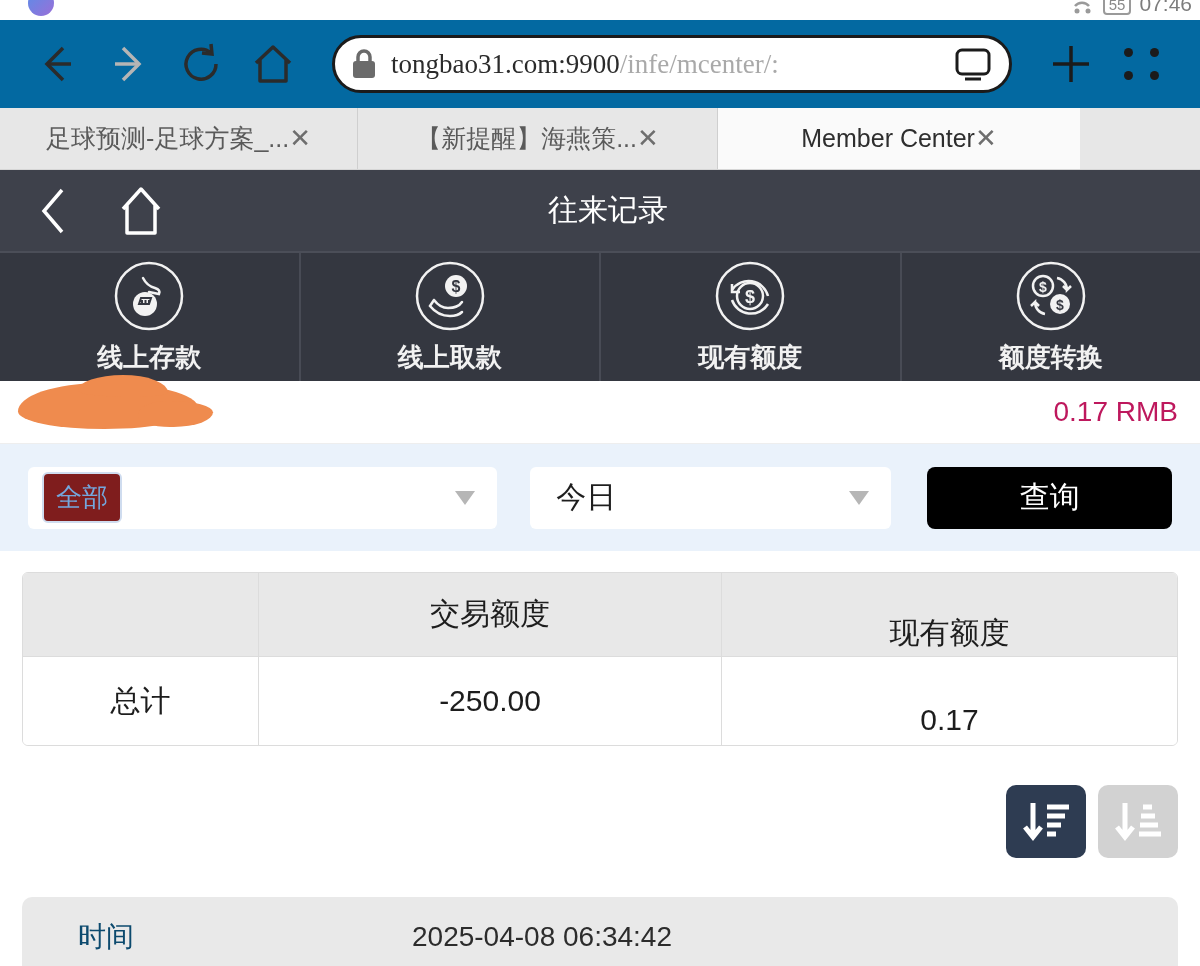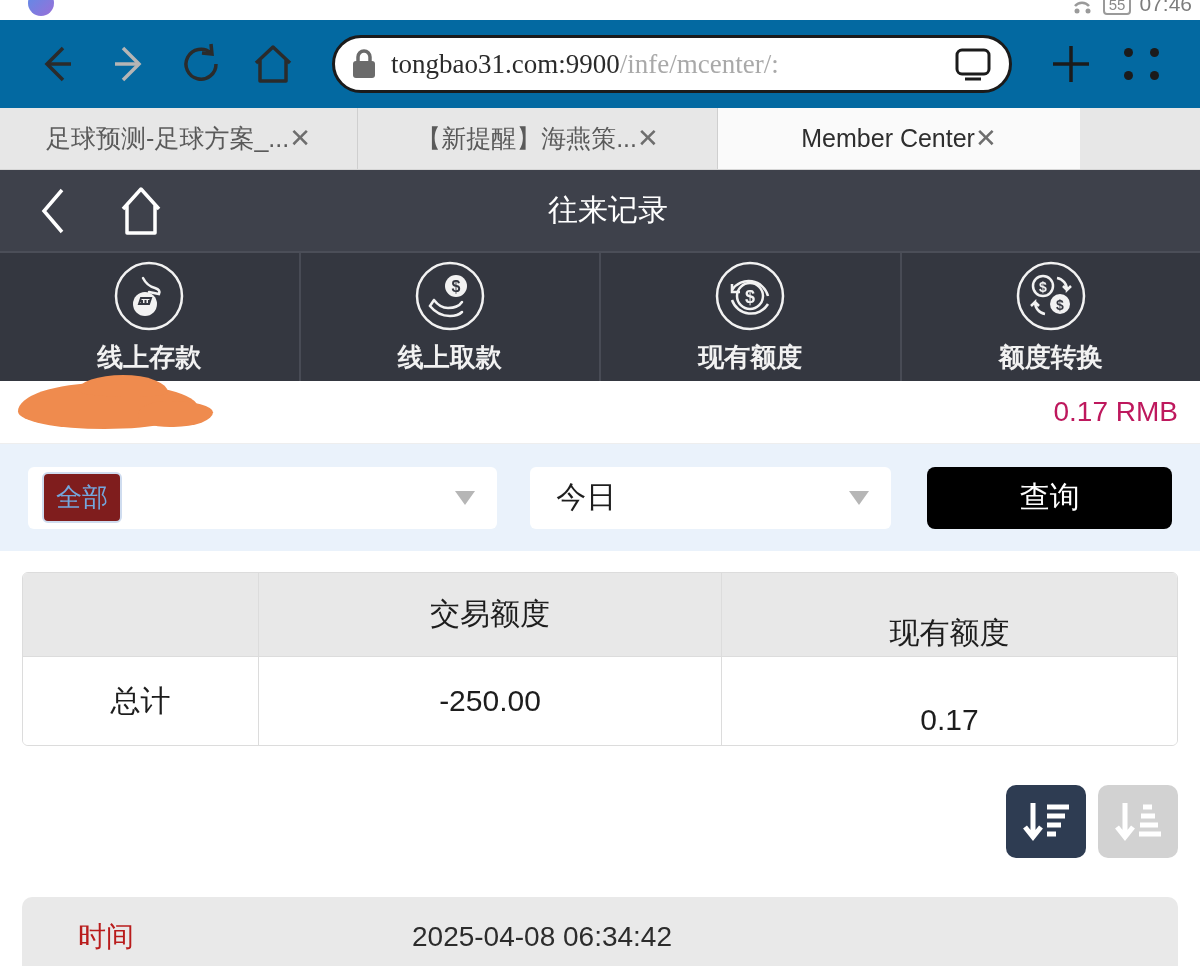--- a/index.html
+++ b/index.html
@@ -89,21 +89,21 @@
   
   .sort-row { height:151px; display:flex; align-items:center; justify-content:flex-end; padding:0 22px; gap:12px; }
   .sort-btn { width:80px; height:73px; border-radius:10px; border:none; display:flex; align-items:center;
     justify-content:center; }
   .sort-desc { background:#2e3c52; }
   .sort-asc { background:#d2d2d2; }
 
   
   .record-card { margin:0 22px; height:80px; background:#e9e9e9; border-radius:10px 10px 0 0;
     display:flex; align-items:center; }
-  .rec-label { flex:0 0 200px; padding-left:56px; font-size:28px; color:#b91c1c; }
+  .rec-label { flex:0 0 200px; padding-left:56px; font-size:28px; color:#0c4a6e; }
   .rec-value { flex:0 0 640px; text-align:center; font-size:28px; color:#2c2c2c; }
 
   svg { display:block; }
 </style>
 </head>
 <body>
 
 <div class="status-bar">
   <div class="app-badge"></div>
   <div class="status-right">

